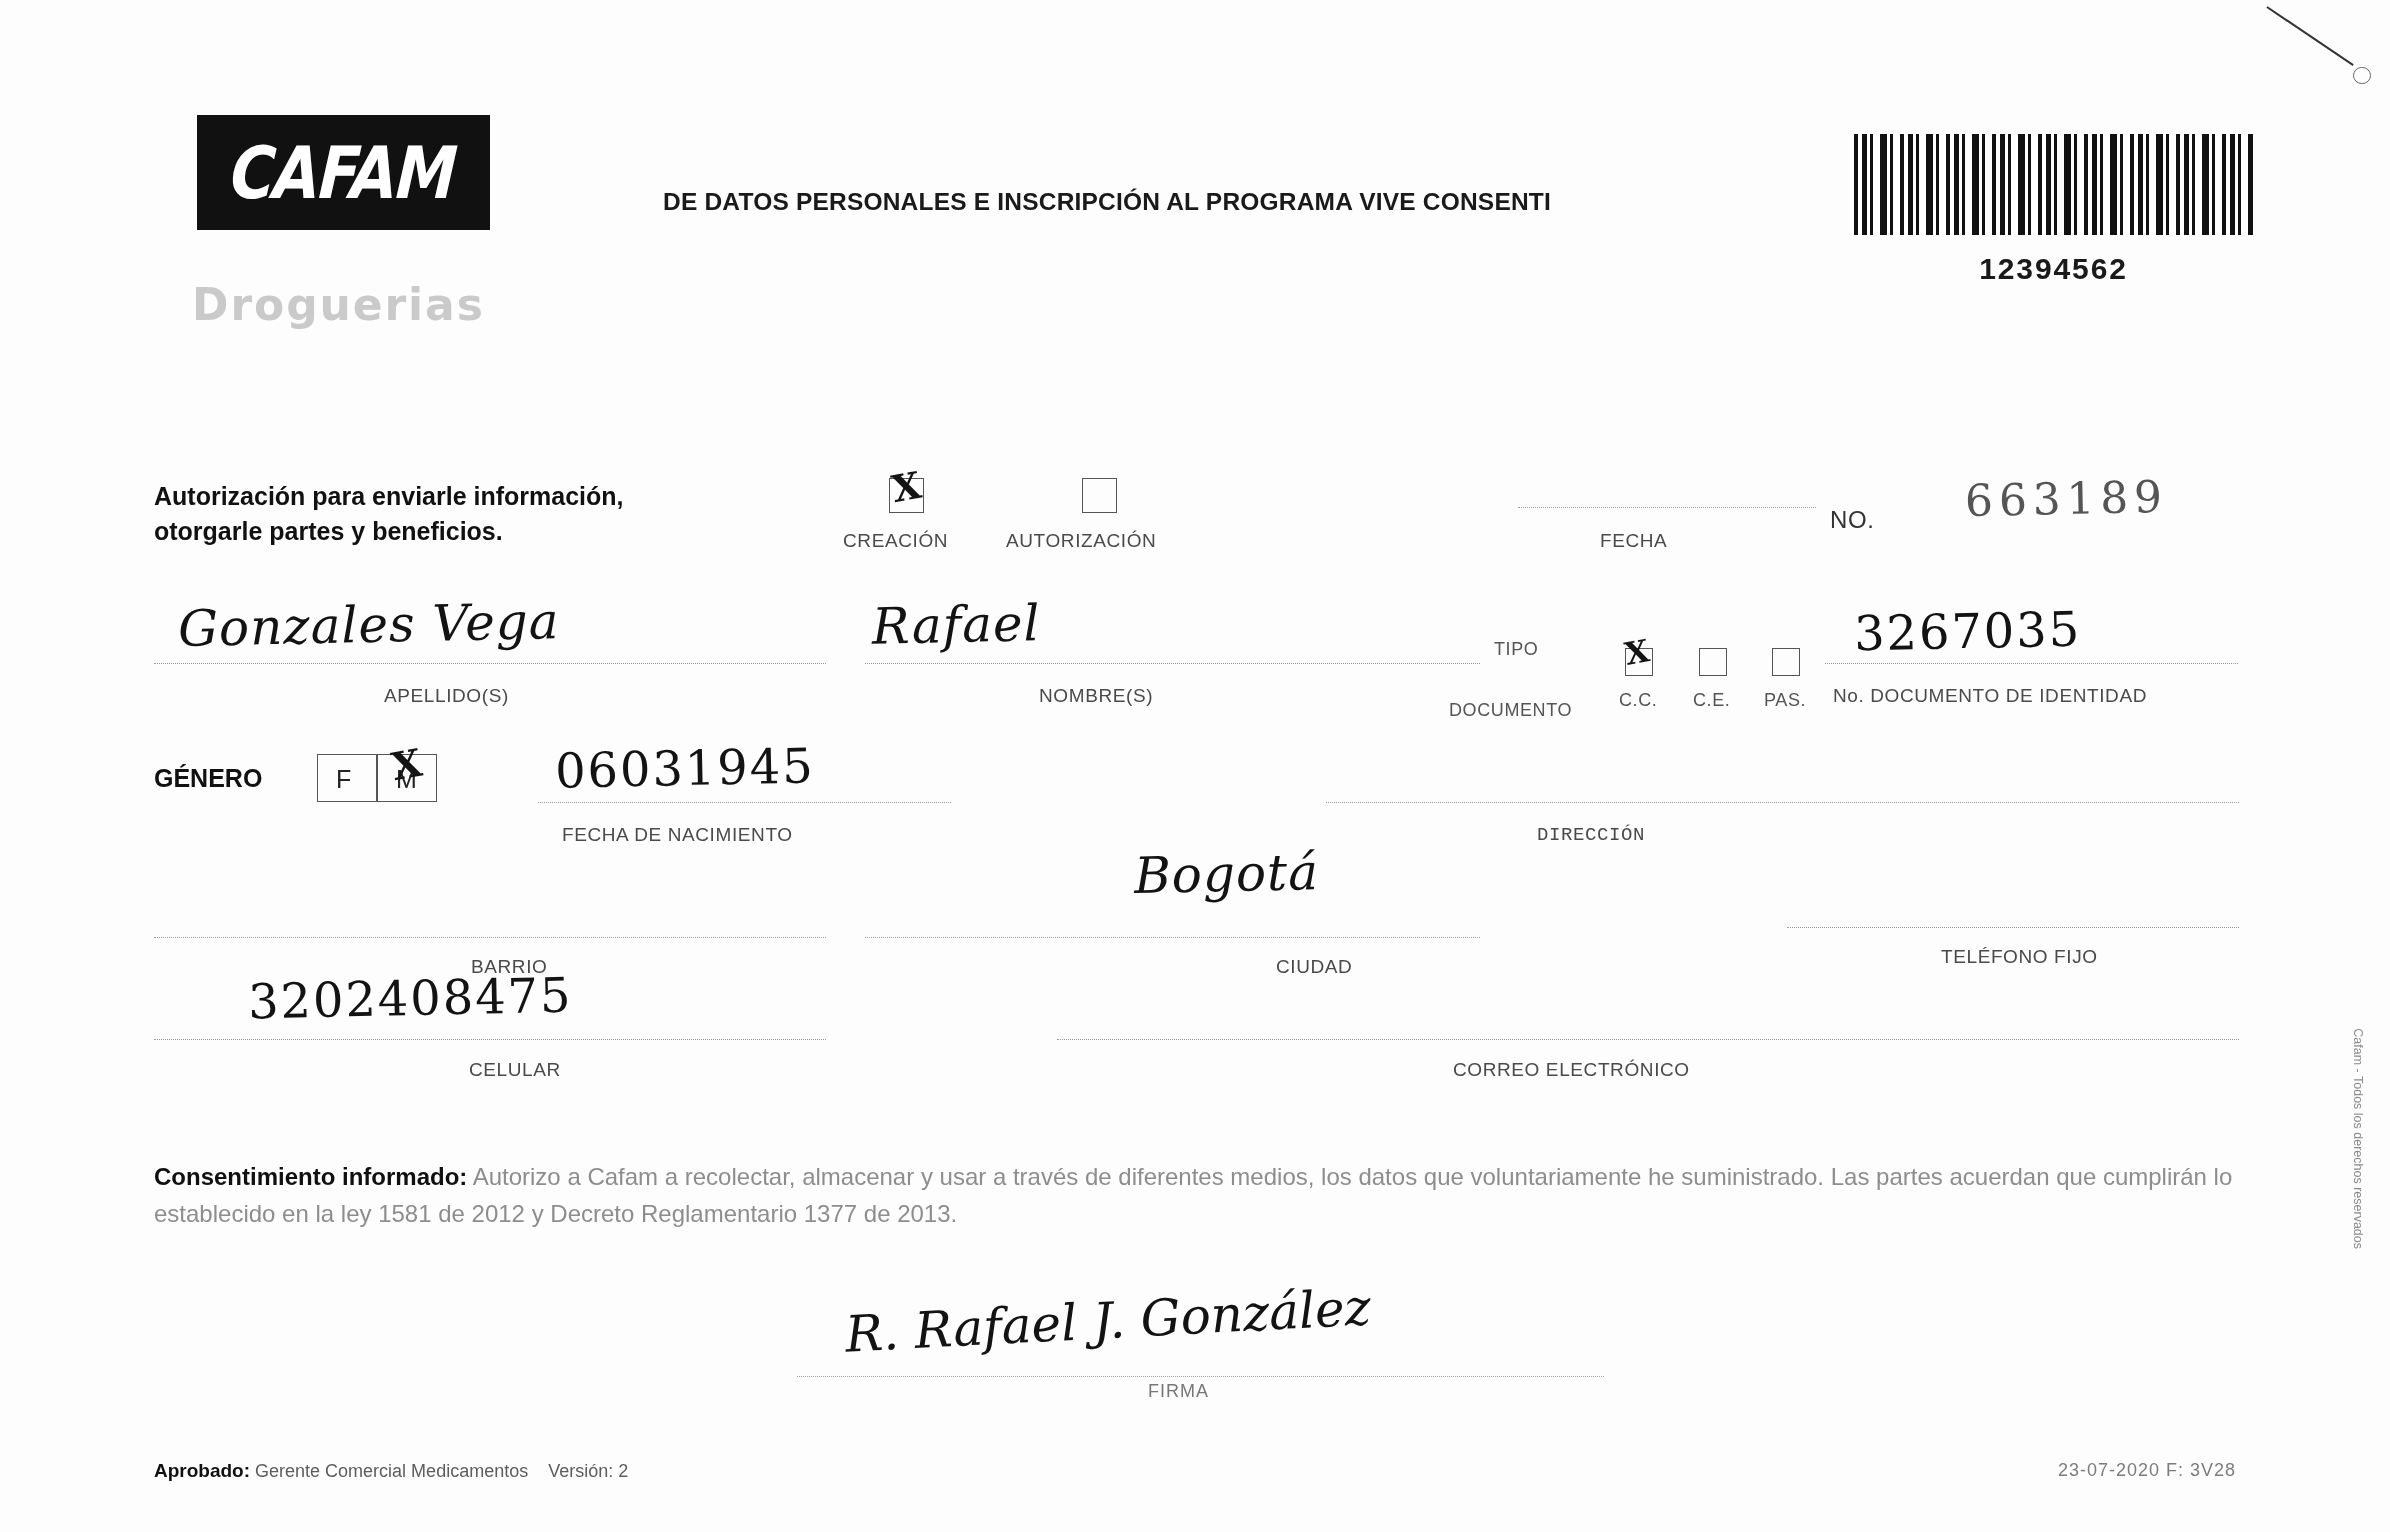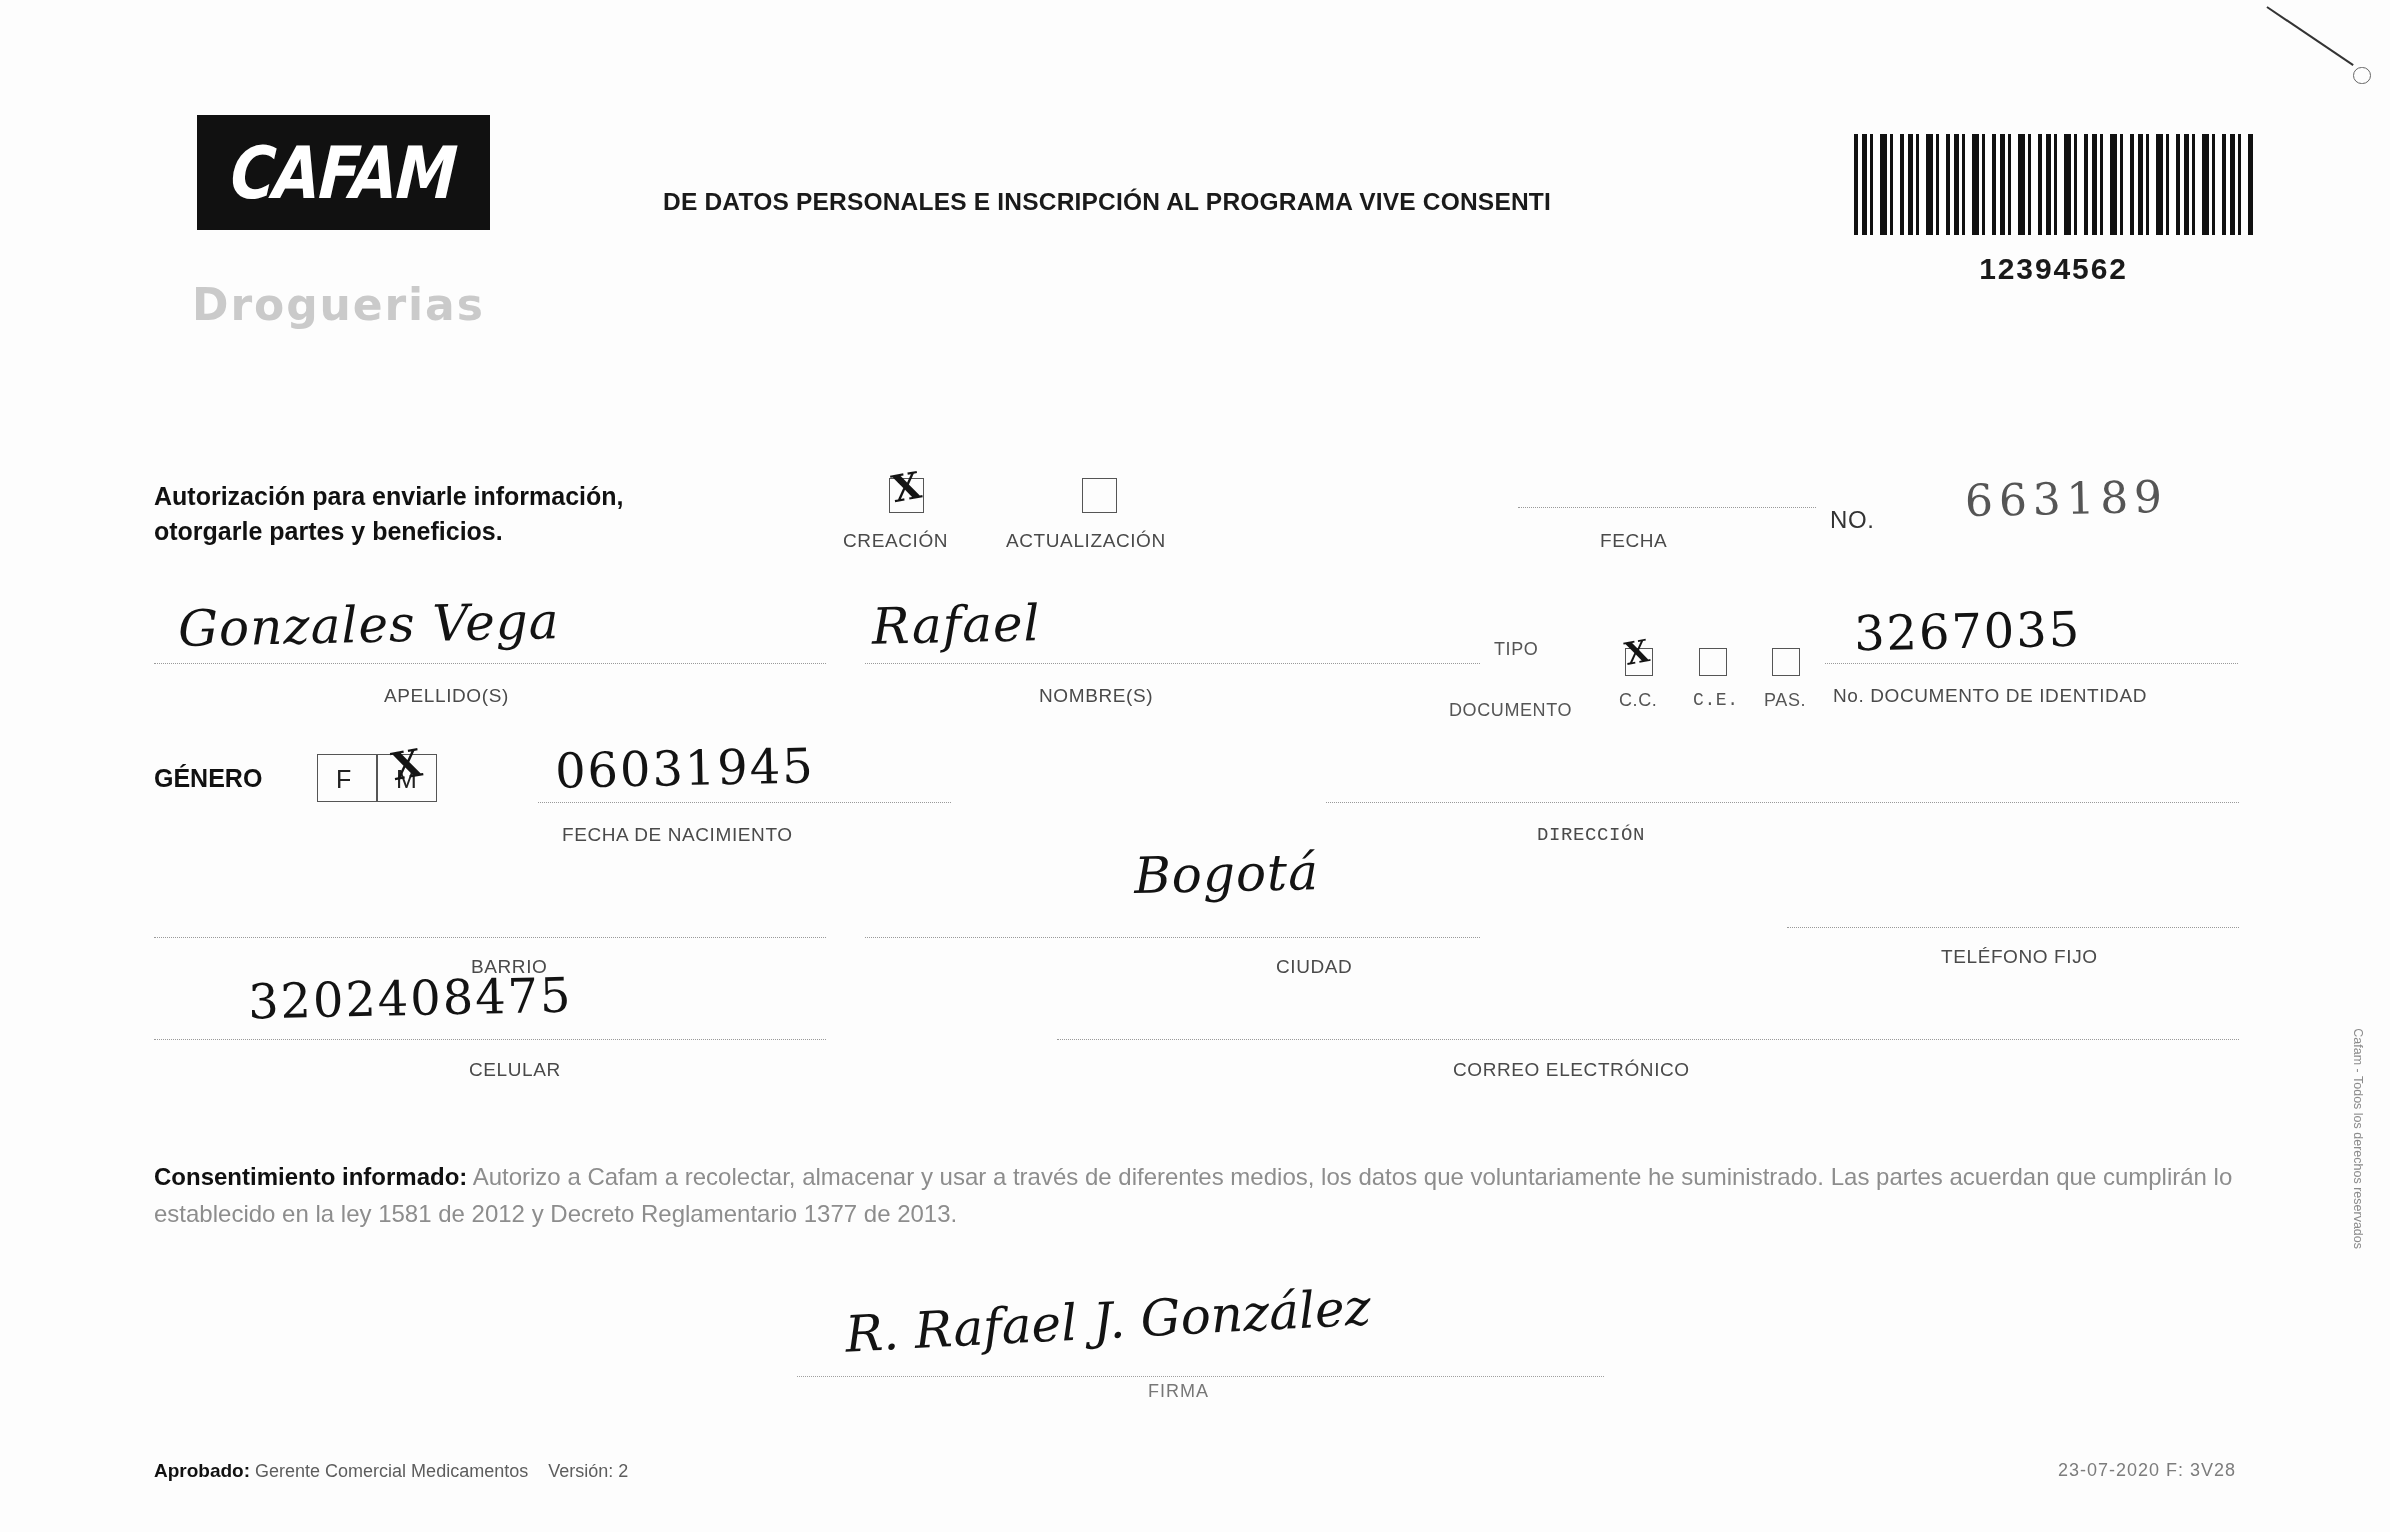--- a/index.html
+++ b/index.html
@@ -264,21 +264,21 @@
   <div class="barcode-num">12394562</div>
 
   <div class="bold-lbl" style="left:154px; top:480px;">Autorización para enviarle información,</div>
   <div class="bold-lbl" style="left:154px; top:515px;">otorgarle partes y beneficios.</div>
 
   <div class="chk" style="left:889px; top:478px;"></div>
   <div class="hw-x" style="left:892px; top:465px;">X</div>
   <div class="lbl" style="left:843px; top:530px;">CREACIÓN</div>
 
   <div class="chk" style="left:1082px; top:478px;"></div>
-  <div class="lbl" style="left:1006px; top:530px;">ACTUALIZACIÓN</div>
+  <div class="lbl" style="left:1006px; top:530px;">AUTORIZACIÓN</div>
 
   <div class="dotline" style="left:1518px; top:507px; width:298px;"></div>
   <div class="lbl" style="left:1600px; top:530px;text-align:right;">FECHA</div>
 
   <div class="lbl" style="left:1830px; top:506px; font-size:24px; color:#333;">NO.</div>
   <div class="hw num" style="left:1965px; top:473px; font-size:44px; color:#555; letter-spacing:5.8px;">663189</div>
 
   <div class="dotline" style="left:154px; top:663px; width:672px;"></div>
   <div class="hw big" style="left:178px; top:596px;">Gonzales Vega</div>
   <div class="lbl" style="left:384px; top:685px;">APELLIDO(S)</div>
@@ -288,21 +288,21 @@
   <div class="lbl" style="left:1039px; top:685px;">NOMBRE(S)</div>
 
   <div class="lbl small" style="left:1494px; top:639px;">TIPO</div>
   <div class="lbl small" style="left:1449px; top:700px;">DOCUMENTO</div>
 
   <div class="chk sm" style="left:1625px; top:648px;"></div>
   <div class="hw-x" style="left:1625px; top:634px; font-size:31px;">X</div>
   <div class="lbl small" style="left:1619px; top:690px;">C.C.</div>
 
   <div class="chk sm" style="left:1699px; top:648px;"></div>
-  <div class="lbl small" style="left:1693px; top:690px;font-family:Liberation Mono, monospace;">C.E.</div>
+  <div class="lbl small" style="left:1693px; top:690px;">C.E.</div>
 
   <div class="chk sm" style="left:1772px; top:648px;"></div>
   <div class="lbl small" style="left:1764px; top:690px;">PAS.</div>
 
   <div class="dotline" style="left:1825px; top:663px; width:413px;"></div>
   <div class="hw num" style="left:1854px; top:603px;">3267035</div>
   <div class="lbl" style="left:1833px; top:685px;">No. DOCUMENTO DE IDENTIDAD</div>
 
   <div class="bold-lbl" style="left:154px; top:762px;">GÉNERO</div>
   <div class="chk" style="left:317px; top:754px; width:58px; height:46px;"></div>

